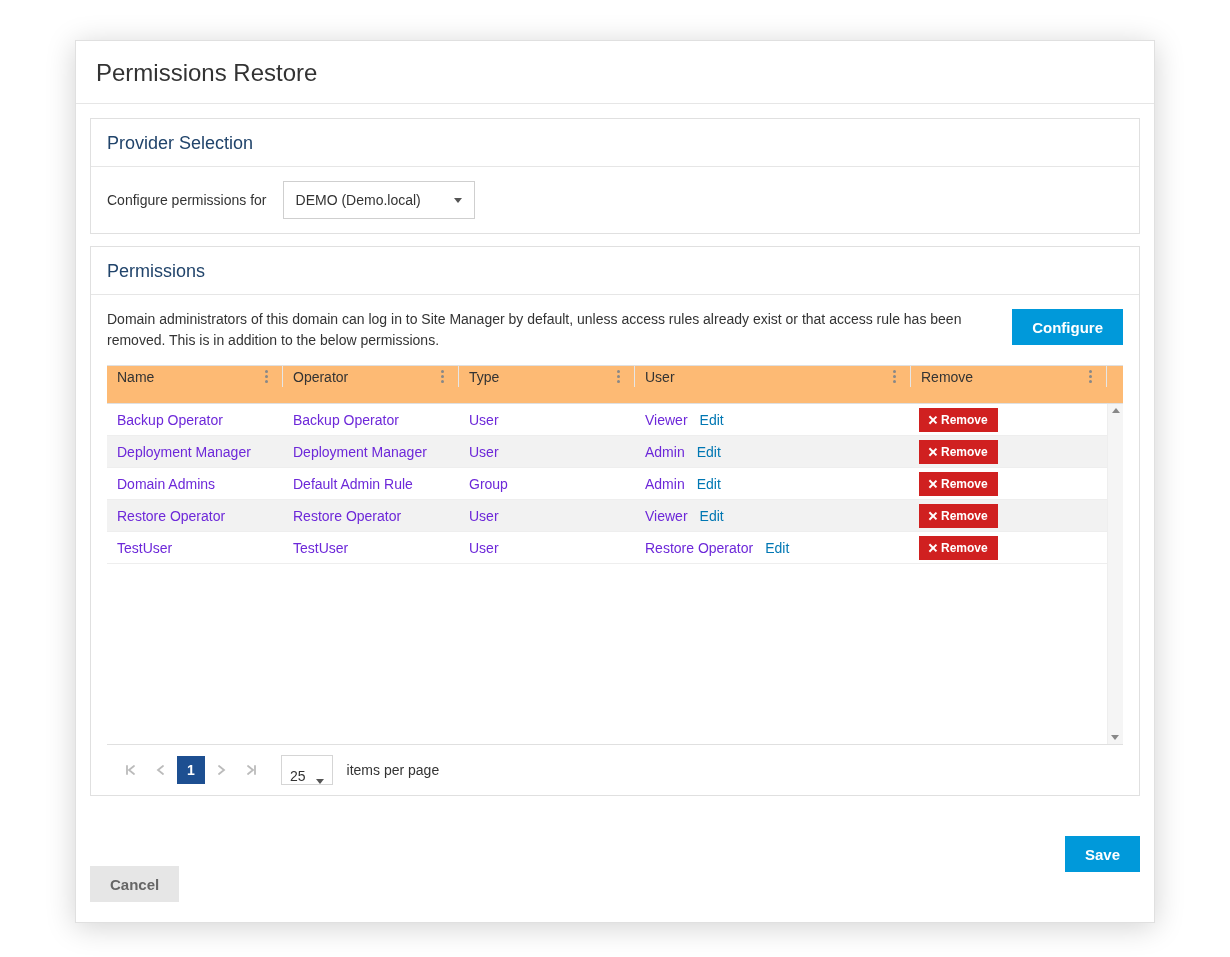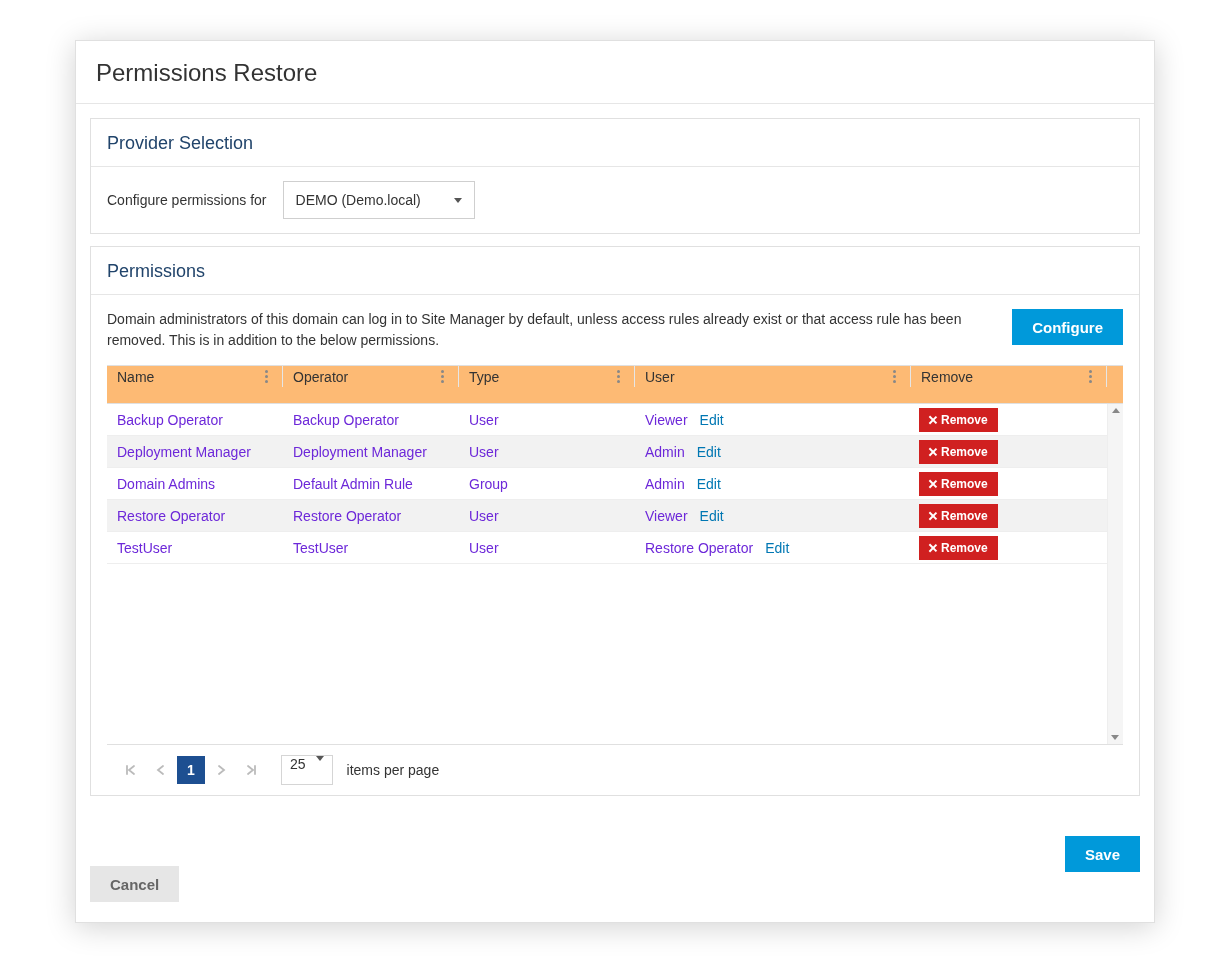--- a/index.html
+++ b/index.html
@@ -236,21 +236,21 @@
   }
   .pager-btn.current {
     background: #1d4f91;
     color: #fff;
     font-weight: 600;
     font-size: 14px;
   }
   .page-size {
     margin-left: 14px;
     display: inline-flex;
-    align-items: flex-start;
+    align-items: flex-end;
     gap: 10px;
     border: 1px solid #d5d5d5;
     height: 30px;
     padding: 0 8px;
     cursor: pointer;
   }
   .pager-label {
     margin-left: 12px;
     color: #333;
     font-size: 14px;

